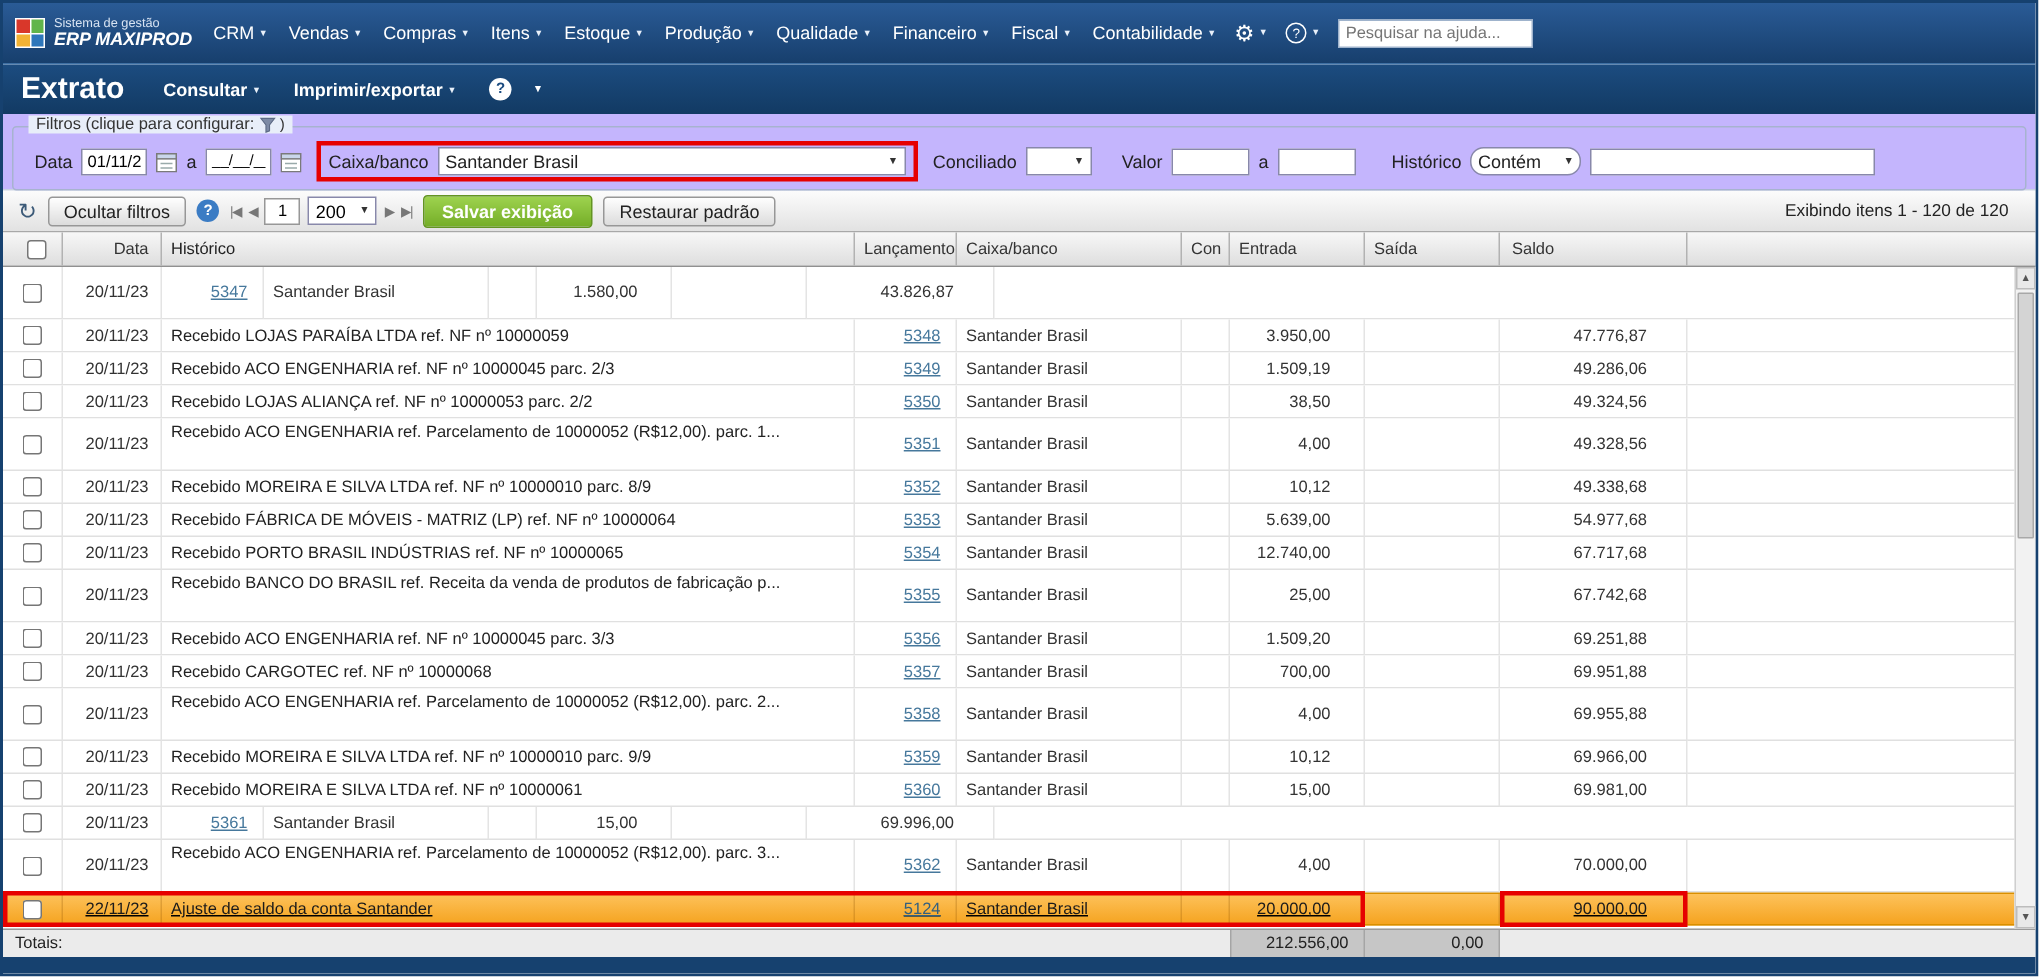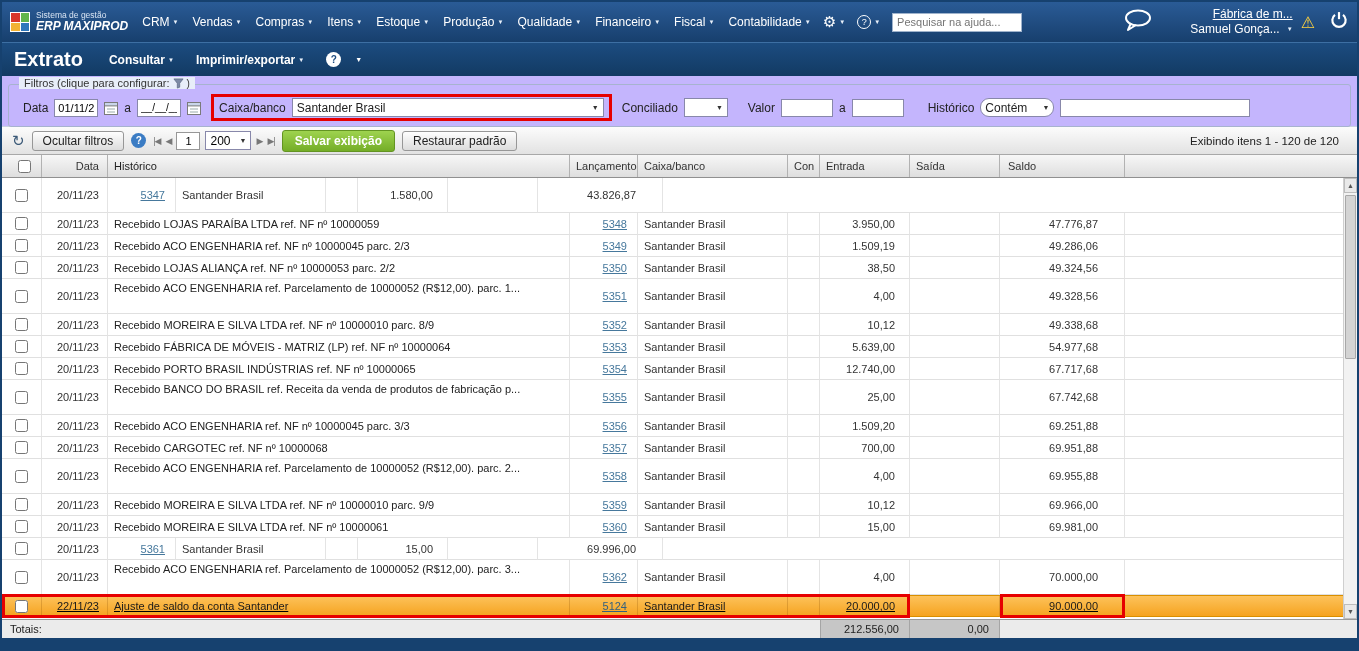--- a/index.html
+++ b/index.html
@@ -76,21 +76,21 @@
   .tbody { height: 441px; overflow: hidden; }
   .trow { display: flex; height: 22px; width: 1341px; position: relative; background: #fff; cursor: pointer; }
   .trow.tall { height: 35px; }
   .td { display: flex; align-items: center; border-right: 1px solid #e4e4e4; border-bottom: 1px solid #e0e0e0; font-size: 11px; color: #333; overflow: hidden; }
   .col-sel { width: 40px; justify-content: center; }
   .col-data { width: 66px; justify-content: flex-end; padding-right: 8px; }
   .col-hist { width: 462px; padding-left: 6px; white-space: nowrap; color: #222; }
   .col-lanc { width: 68px; justify-content: flex-end; padding-right: 10px; }
   .col-caixa { width: 150px; padding-left: 6px; }
   .col-con { width: 32px; }
-  .col-ent { width: 90px; justify-content: flex-end; padding-right: 14px; }
+  .col-ent { width: 90px; justify-content: flex-end; padding-right: 22px; }
   .col-sai { width: 90px; justify-content: flex-end; padding-right: 10px; }
   .col-saldo { width: 125px; justify-content: flex-end; padding-right: 26px; }
   .col-fill { flex: 1; border-right: none; }
   .thead .col-fill { border-right: none; }
   .tall .col-hist { align-items: flex-start; padding-top: 3px; }
   .lanc-link { color: #46789c; text-decoration: underline; font-size: 11px; }
   .trow.hl { background: linear-gradient(#fdc25b, #f5a21d); text-decoration: underline; }
   .trow.hl .td { border-right-color: rgba(140,80,0,.25); border-bottom-color: #d98f00; color: #1a1a1a; }
   .trow.hl { border-top: 1px solid #d98f00; }
   .trow.hl .lanc-link { color: #33607f; }
@@ -145,44 +145,20 @@
       </nav>
     <span class="nav-icon">
       <span class="gear-glyph">⚙</span>
       <span class="caret">▼</span>
     </span>
     <span class="nav-icon">
       <span class="help-circle-outline">?</span>
       <span class="caret">▼</span>
     </span>
     <input class="nav-search" placeholder="Pesquisar na ajuda..." style="">
-    <div class="topnav-right">
-      <span class="chat-icon">
-        <svg width="30" height="24" viewBox="0 0 30 24">
-            <ellipse cx="16" cy="10" rx="12" ry="7.5" fill="none" stroke="#fff" stroke-width="2"></ellipse>
-            <path d="M9 15 L6 22 L14 17" fill="none" stroke="#fff" stroke-width="2" stroke-linejoin="round"></path>
-          </svg>
-      </span>
-      <div class="user-block">
-        <span class="user-row">
-          <a class="company-link">Fábrica de m...</a>
-        </span>
-        <span class="user-row">
-          <span>Samuel Gonça...</span>
-          <span class="caret">▼</span>
-        </span>
-      </div>
-      <span class="warn-glyph">⚠</span>
-      <span class="power-icon">
-        <svg width="20" height="20" viewBox="0 0 24 24">
-            <path d="M12 2.5 V11" stroke="#fff" stroke-width="2.6" fill="none"></path>
-            <path d="M7.2 5.8 a8 8 0 1 0 9.6 0" stroke="#fff" stroke-width="2.6" fill="none"></path>
-          </svg>
-      </span>
-    </div>
   </header>
 
   <div class="pagebar">
     <span class="page-title">Extrato</span>
     <span class="pagebar-menu">
       <span>Consultar</span><span class="caret">▼</span>
     </span>
     <span class="pagebar-menu">
       <span>Imprimir/exportar</span><span class="caret">▼</span>
     </span>

